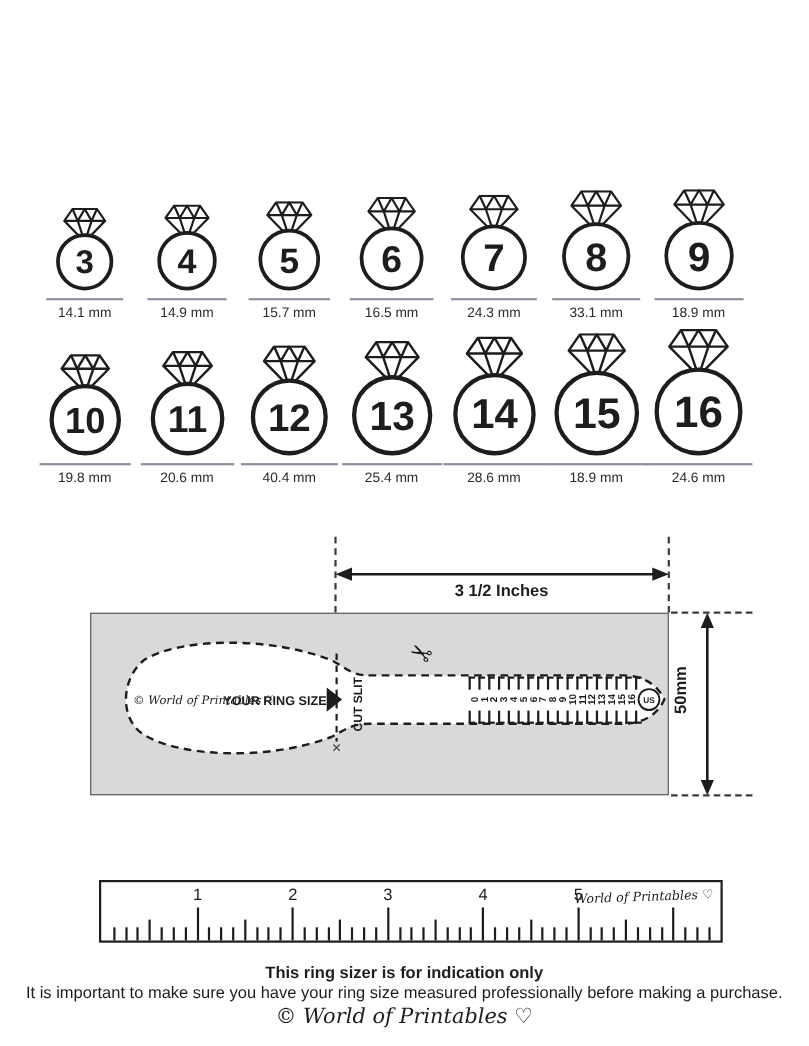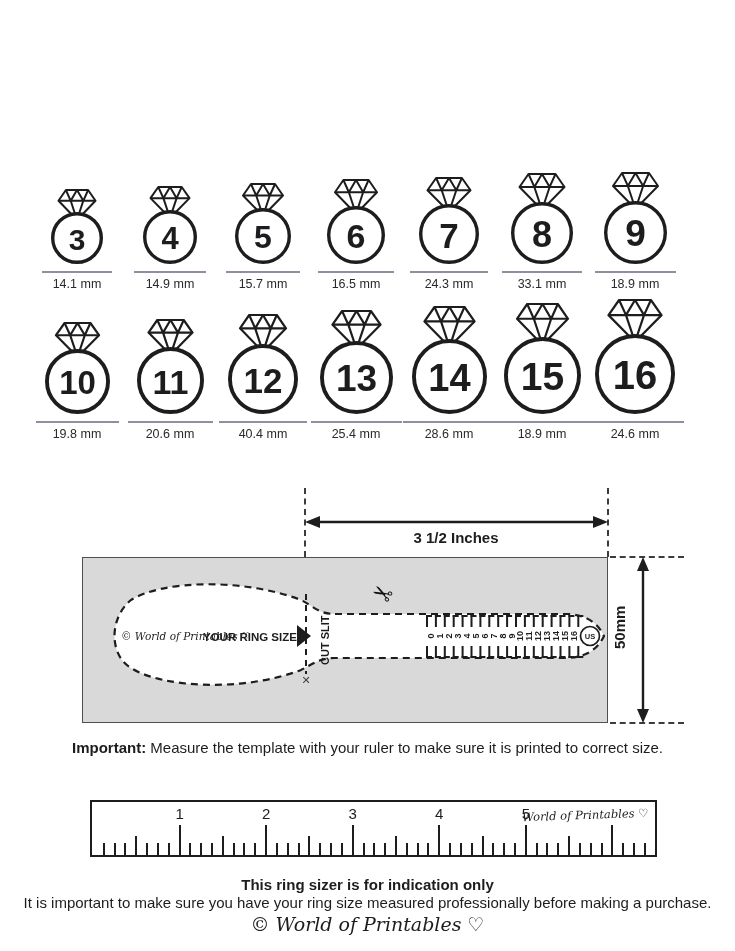--- a/index.html
+++ b/index.html
@@ -381,23 +381,20 @@
 
   <div class="dim-hdash" style="top:556px;"></div>
   <div class="dim-hdash" style="top:722px;"></div>
   <svg class="dim-arrow-v" width="18" height="168">
     <line x1="9" y1="13" x2="9" y2="155" stroke="#1d1d1f" stroke-width="2.4"></line>
     <polygon points="9,1 3,15 15,15" fill="#1d1d1f"></polygon>
     <polygon points="9,167 3,153 15,153" fill="#1d1d1f"></polygon>
   </svg>
   <div class="dim-height-label">50mm</div>
 
-  <div class="important">
-    <b>Important:</b><span> Measure the template with your ruler to make sure it is printed to correct size.</span>
-  </div>
 
   <div class="ruler" id="ruler">
     <span class="ruler-brand">World of Printables ♡</span>
   <div class="ruler-tick rt-s" style="left: 10.82px;"></div>
       <div class="ruler-tick rt-s" style="left: 21.64px;"></div>
       <div class="ruler-tick rt-s" style="left: 32.46px;"></div>
       <div class="ruler-tick rt-m" style="left: 43.28px;"></div>
       <div class="ruler-tick rt-s" style="left: 54.1px;"></div>
       <div class="ruler-tick rt-s" style="left: 64.92px;"></div>
       <div class="ruler-tick rt-s" style="left: 75.74px;"></div>

